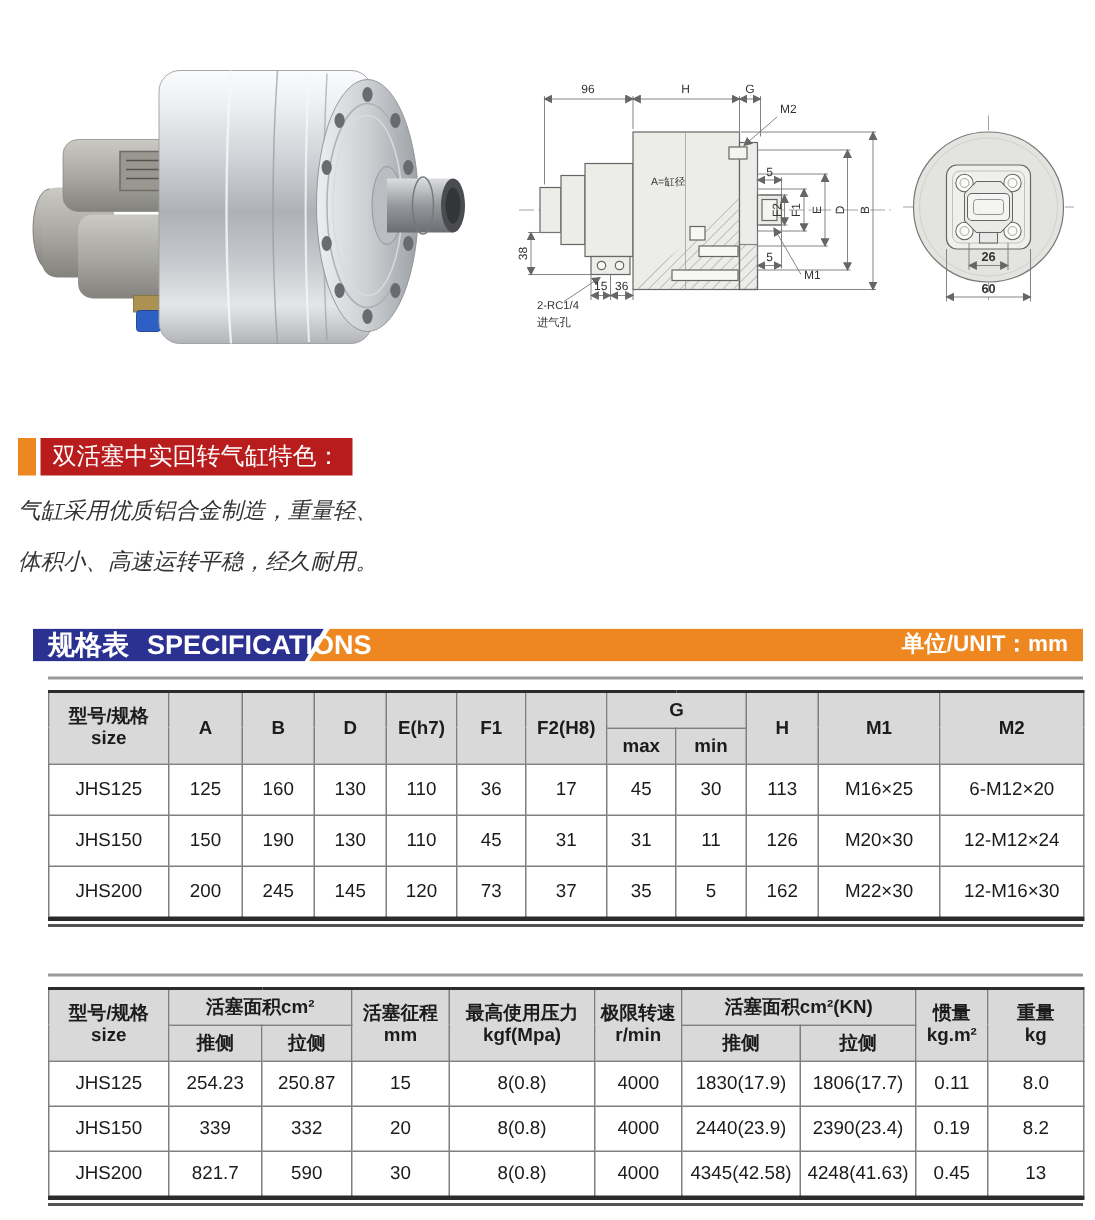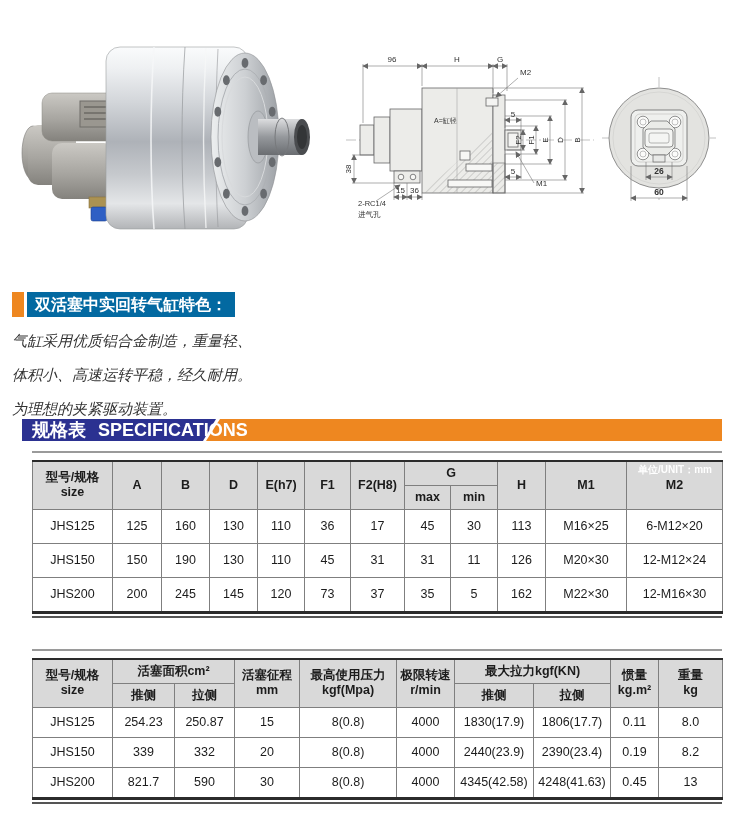--- a/index.html
+++ b/index.html
@@ -3,35 +3,35 @@
 <meta charset="utf-8">
 <style>
   html,body{margin:0;padding:0;background:#fff;}
   #page{position:relative;width:730px;height:813px;background:#ffffff;overflow:hidden;
         font-family:"Liberation Sans","DejaVu Sans",sans-serif;}
   .abs{position:absolute;}
 
   
   .title-row{display:flex;align-items:stretch;height:25px;}
   .accent{width:12px;background:#ee8720;margin-right:3px;}
-  .tbar{background:#0369a1;color:#fff;font-weight:bold;font-size:16px;line-height:25px;padding:0 8px;white-space:nowrap;}
+  .tbar{background:#b91c1c;color:#fff;font-weight:normal;font-size:16px;line-height:25px;padding:0 8px;white-space:nowrap;}
   .tbar.en{font-size:15.5px;line-height:23px;height:23px;}
   .feature-body{margin-top:7px;color:#333;font-size:15px;}
   .feature-body .ln{display:block;line-height:34px;white-space:nowrap;font-style:italic;}
   .feature-body.en .ln{line-height:33px;}
 
   
   .banner{position:absolute;left:22px;right:8px;top:419px;height:22px;}
   .banner .orange{position:absolute;left:184px;right:0;top:0;bottom:0;background:#ee8720;
                   clip-path:polygon(14px 0,100% 0,100% 100%,0 100%);}
   .banner .navy{position:absolute;left:0;width:194px;top:0;bottom:0;background:#2b3191;
                 clip-path:polygon(0 0,100% 0,calc(100% - 13px) 100%,0 100%);z-index:2;}
   .banner .ltxt{position:absolute;z-index:3;left:10px;top:0;line-height:22px;color:#fff;font-weight:bold;font-size:18px;}
   .banner .ltxt span{margin-right:12px;}
-  .banner .rtxt{position:absolute;z-index:3;right:10px;top:0;line-height:22px;color:#fff;font-weight:bold;font-size:10px;margin-top:40px;}
+  .banner .rtxt{position:absolute;z-index:3;right:10px;top:0;line-height:22px;color:#fff;font-weight:bold;font-size:15px;}
 
   
   .tblock{position:absolute;left:20px;width:690px;margin-left:12px;}
   .rule-top{height:1.5px;background:#9a9a9a;}
   .rule-bot{height:2px;background:#555;margin-top:2px;}
   table{border-collapse:collapse;table-layout:fixed;width:690px;margin-top:7px;
         border-top:2px solid #2b2b2b;border-bottom:3px solid #2b2b2b;color:#1c1c1c;}
   th,td{border:1px solid #7f7f7f;text-align:center;padding:0;overflow:hidden;}
   th{background:#d9d9d9;font-size:12.5px;font-weight:bold;line-height:1.2;height:23px;}
   th .stack{display:block;}
@@ -255,21 +255,20 @@
   </svg>
 
   <div class="abs" style="left:12px;top:292px;width:312px;">
     <div class="title-row">
       <div class="accent"></div>
       <div class="tbar">双活塞中实回转气缸特色：</div>
     </div>
     <div class="feature-body">
       <span class="ln">气缸采用优质铝合金制造，重量轻、</span>
       <span class="ln">体积小、高速运转平稳，经久耐用。</span>
-      <span class="ln">为理想的夹紧驱动装置。</span>
     </div>
   </div>
 
 
   <div class="banner">
     <div class="orange"></div>
     <div class="navy"></div>
     <div class="ltxt">
       <span>规格表</span><span>SPECIFICATIONS</span>
     </div>
@@ -393,21 +392,21 @@
             <span class="stack">mm</span>
           </th>
           <th rowspan="2">
             <span class="stack">最高使用压力</span>
             <span class="stack">kgf(Mpa)</span>
           </th>
           <th rowspan="2">
             <span class="stack">极限转速</span>
             <span class="stack">r/min</span>
           </th>
-          <th colspan="2">最大拉力kgf(KN)</th>
+          <th colspan="2">活塞面积cm²(KN)</th>
           <th rowspan="2">
             <span class="stack">惯量</span>
             <span class="stack">kg.m²</span>
           </th>
           <th rowspan="2">
             <span class="stack">重量</span>
             <span class="stack">kg</span>
           </th>
         </tr>
         <tr>

